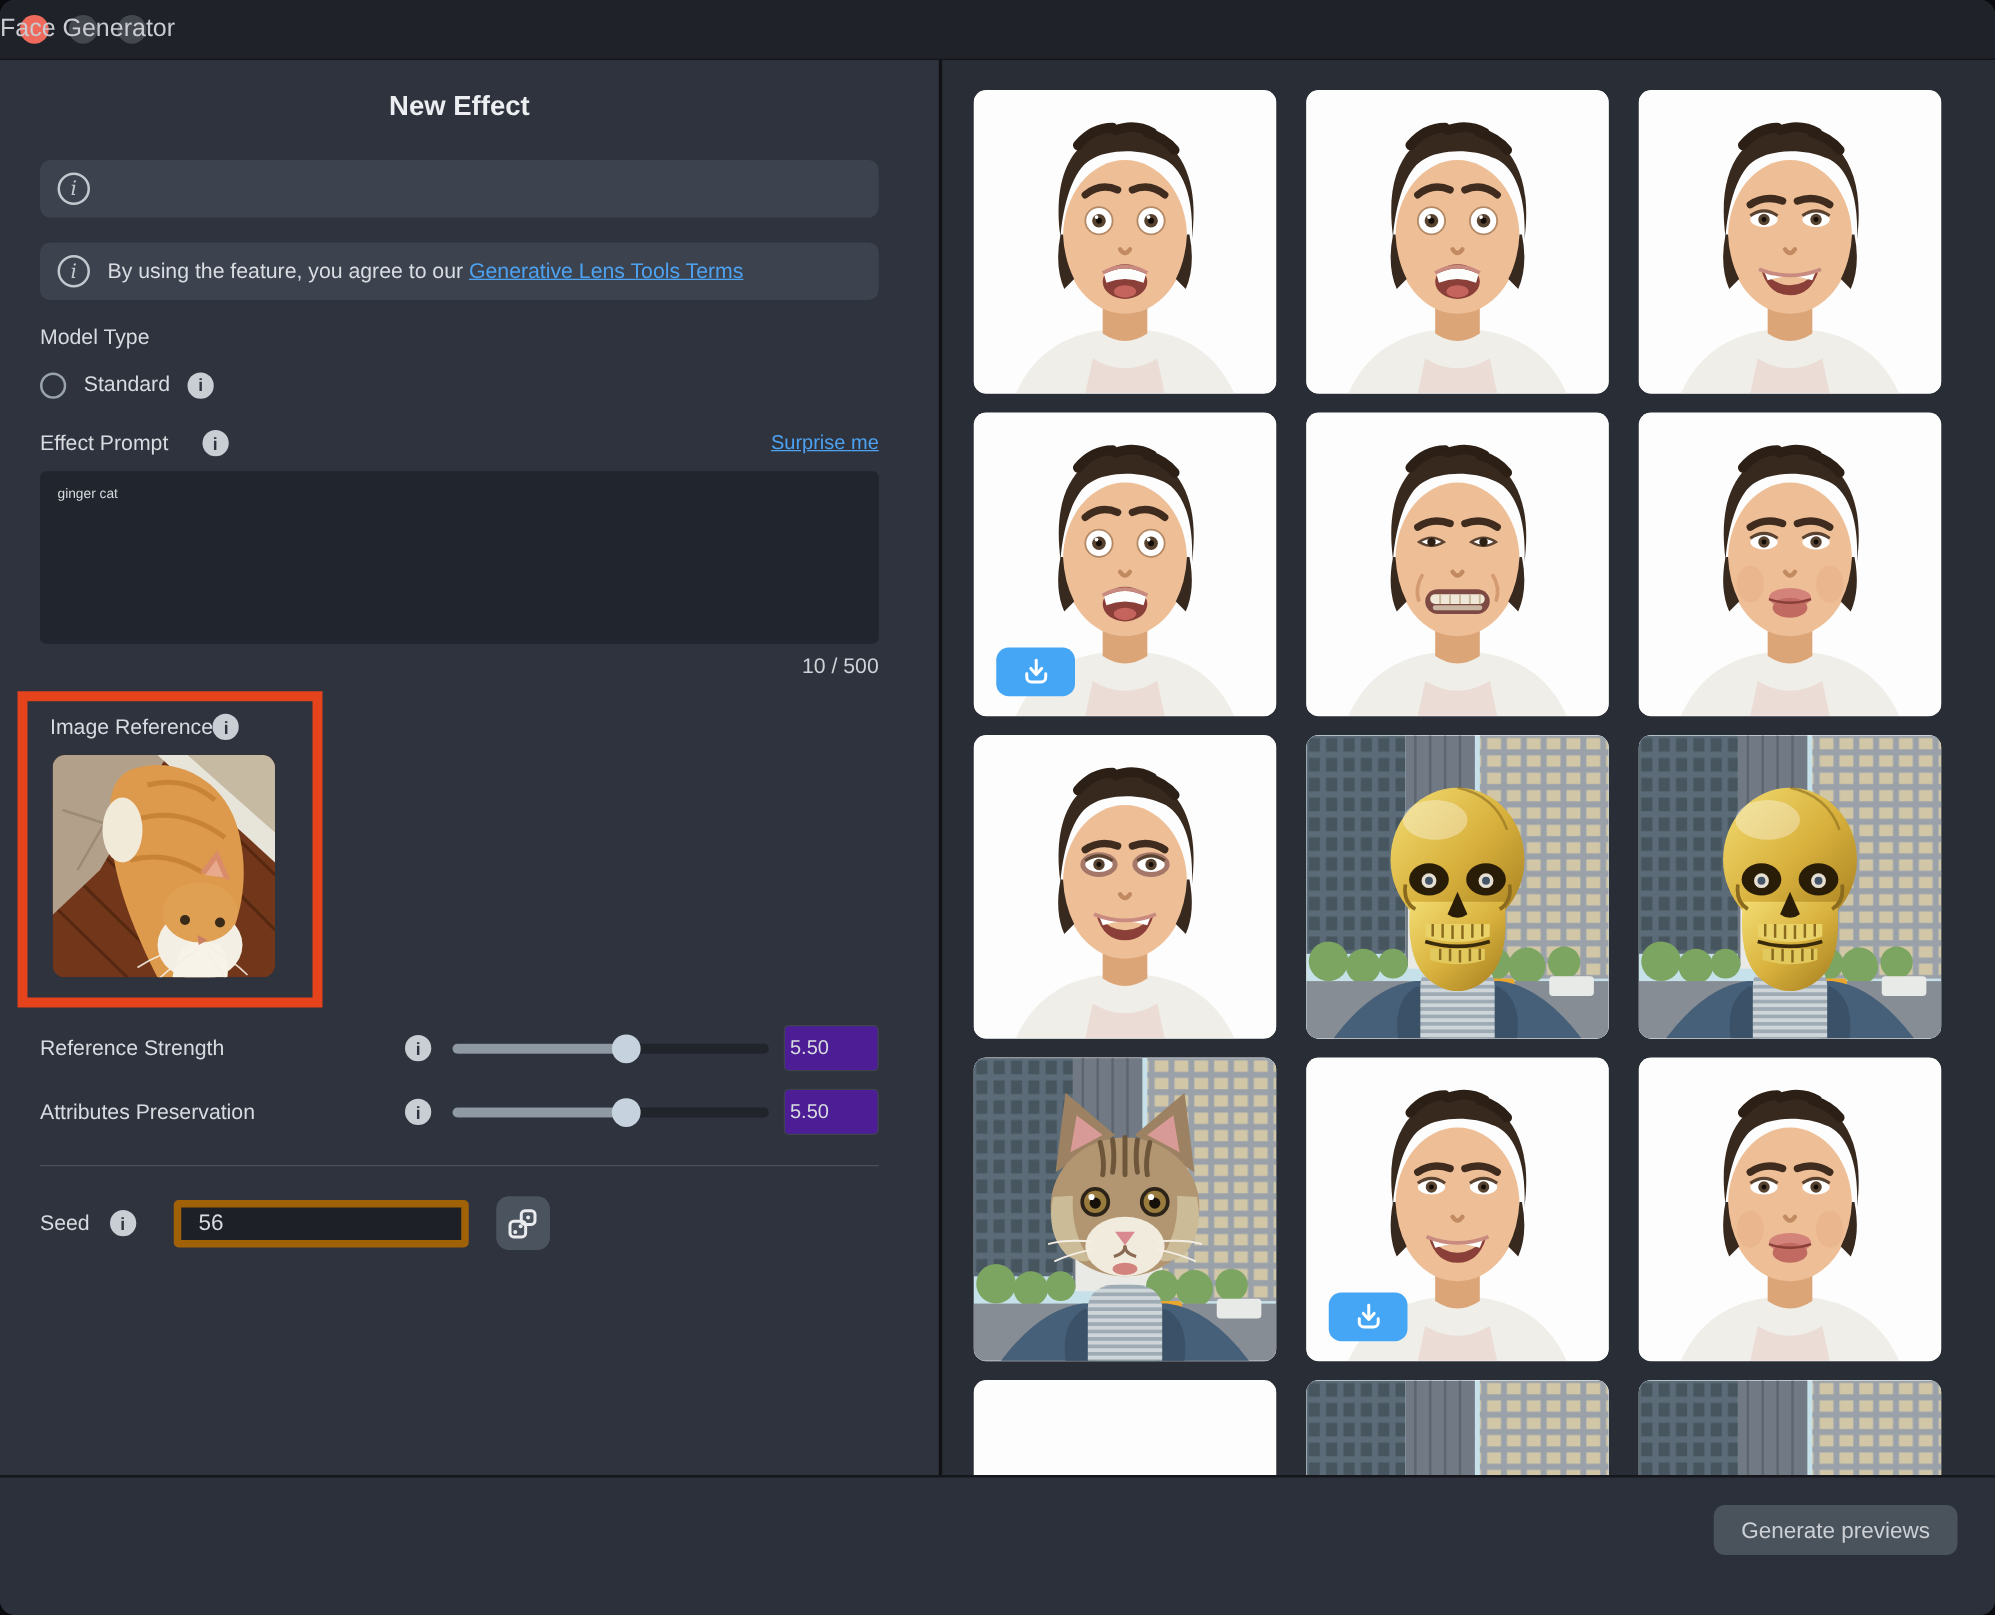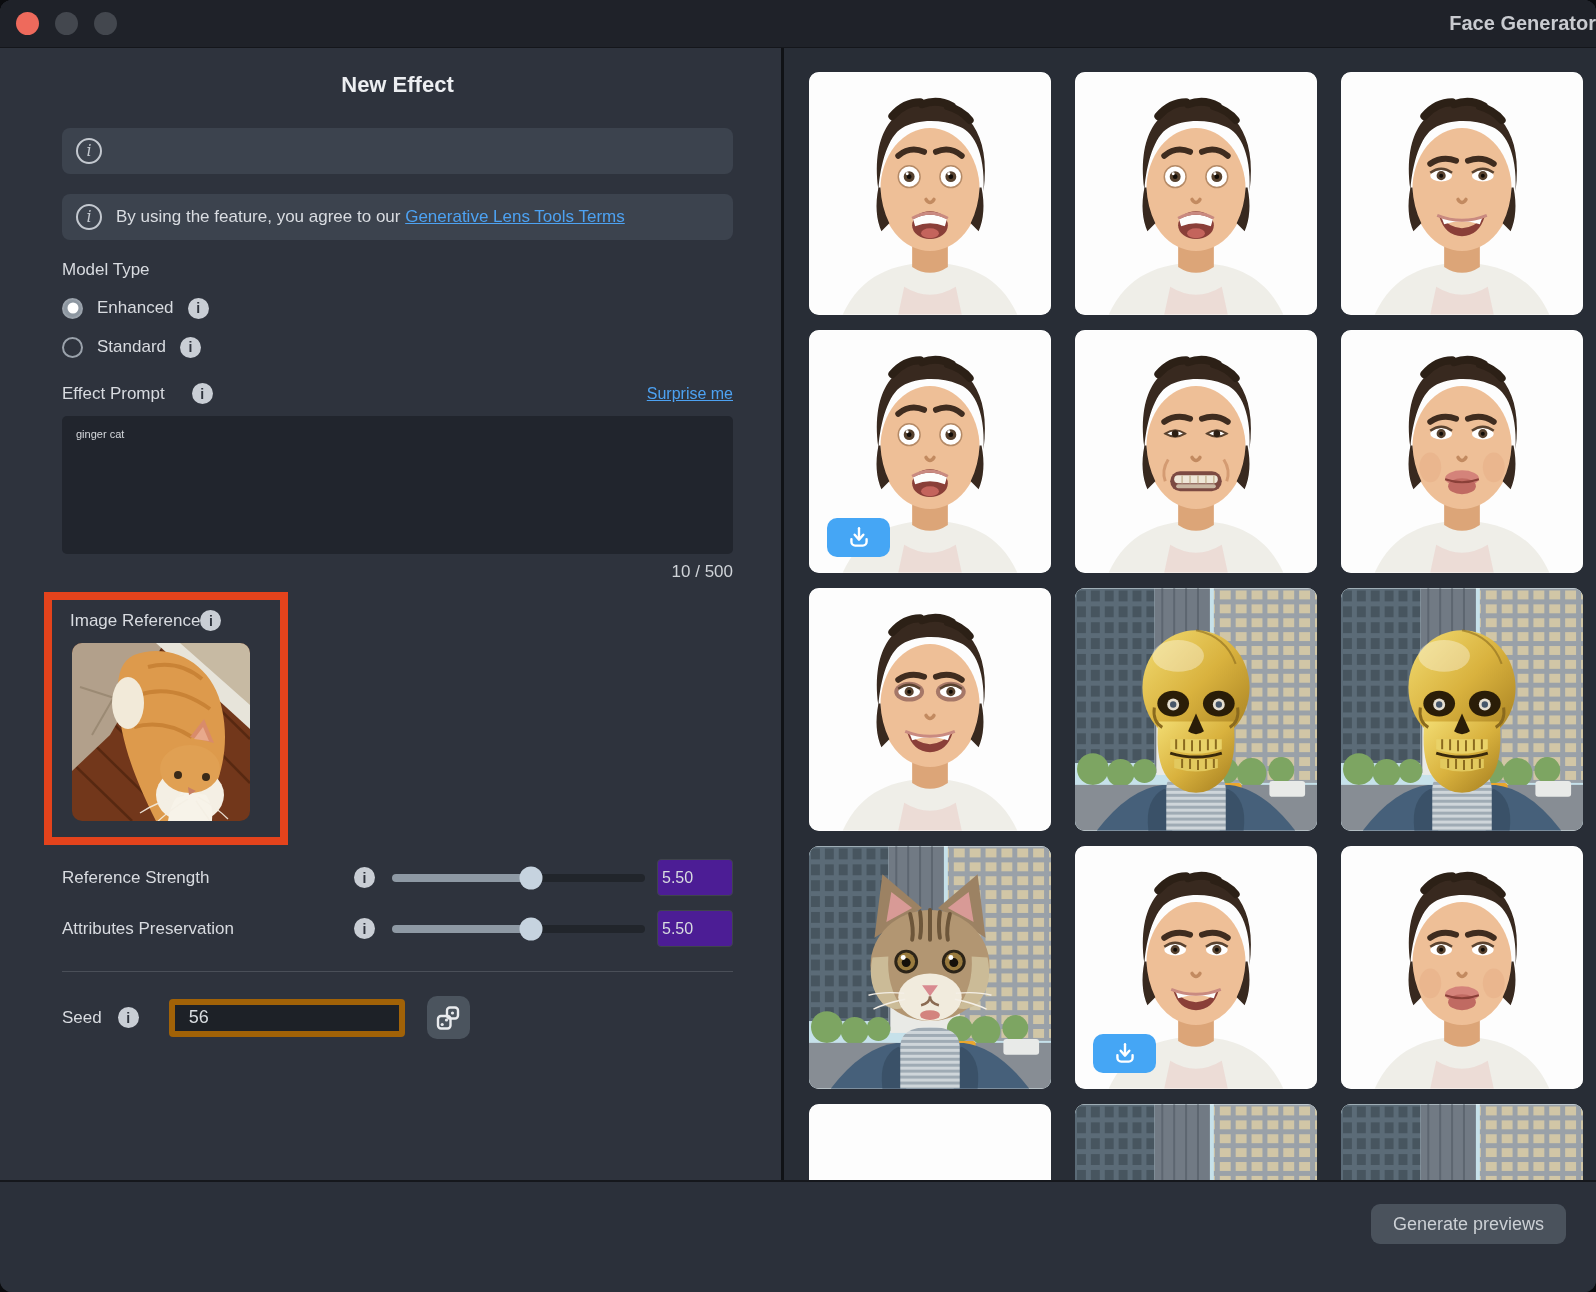--- a/index.html
+++ b/index.html
@@ -9,25 +9,25 @@
     font-family:"Liberation Sans",sans-serif;color:#dde0e5;position:relative;
     display:flex;flex-direction:column;
   }
   
   .titlebar{height:48px;background:#1f2229;flex:0 0 48px;position:relative;
     display:flex;align-items:center;border-bottom:1px solid #14161b;}
   .traffic{display:flex;gap:16px;margin-left:16px;}
   .tl{width:23px;height:23px;border-radius:50%;display:inline-block;}
   .tl.red{background:#ee6a5c;}
   .tl.gray{background:#43474e;}
-  .title{position:absolute;left:12px;right:0;text-align:right;font-size:20px;font-weight:bold;color:#c9cbd0;}
+  .title{position:absolute;left:0;right:0;text-align:left;font-size:20px;font-weight:normal;color:#c9cbd0;}
   
   .main{flex:1 1 auto;display:flex;min-height:0;}
   .left{width:754px;flex:0 0 754px;background:#2e333d;border-right:3px solid #101216;
-    padding:20px 48px 0 32px;overflow:hidden;margin-left:30px;}
+    padding:20px 48px 0 32px;overflow:hidden;}
   .right{flex:1 1 auto;background:#282d36;padding:24px 38px 0 25px;overflow:hidden;}
   
   h1.panel-title{font-size:22px;font-weight:bold;text-align:center;color:#eceef1;margin:4px 0 30px 0;}
   .notice{background:#3c434e;border-radius:8px;padding:10px 14px;display:flex;gap:14px;align-items:center;
     margin-bottom:20px;font-size:17px;line-height:1.32;color:#d9dce1;}
   .info-outline{flex:0 0 26px;width:26px;height:26px;border:2px solid #c3c8cf;border-radius:50%;
     display:inline-flex;align-items:center;justify-content:center;color:#c3c8cf;
     font-family:"DejaVu Serif",serif;font-style:italic;font-size:16px;}
   .info-outline::before{content:"i";}
   .info-filled{width:21px;height:21px;background:#c9ced5;border-radius:50%;
@@ -102,25 +102,20 @@
           </div>
           <div class="notice">
             <span class="info-outline"></span>
             <div><span>By using the feature, you agree to our </span><a class="link">Generative Lens Tools Terms</a><span></span></div>
           </div>
         </div>
 
       <div class="label section-label">Model Type</div>
       <div id="radios">
           <div class="radio-row">
-            <span class="radio checked"></span>
-            <span class="label">Enhanced</span>
-            <span class="info-filled"></span>
-          </div>
-          <div class="radio-row">
             <span class="radio"></span>
             <span class="label">Standard</span>
             <span class="info-filled"></span>
           </div>
         </div>
 
       <div class="prompt-row">
         <span class="label">Effect Prompt</span>
         <span class="info-filled"></span>
         <span class="spacer"></span>

